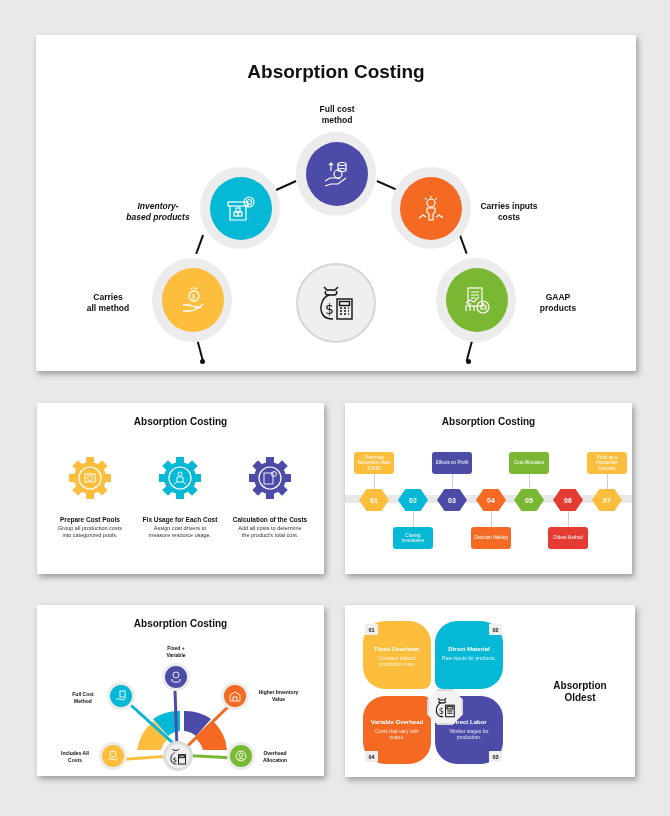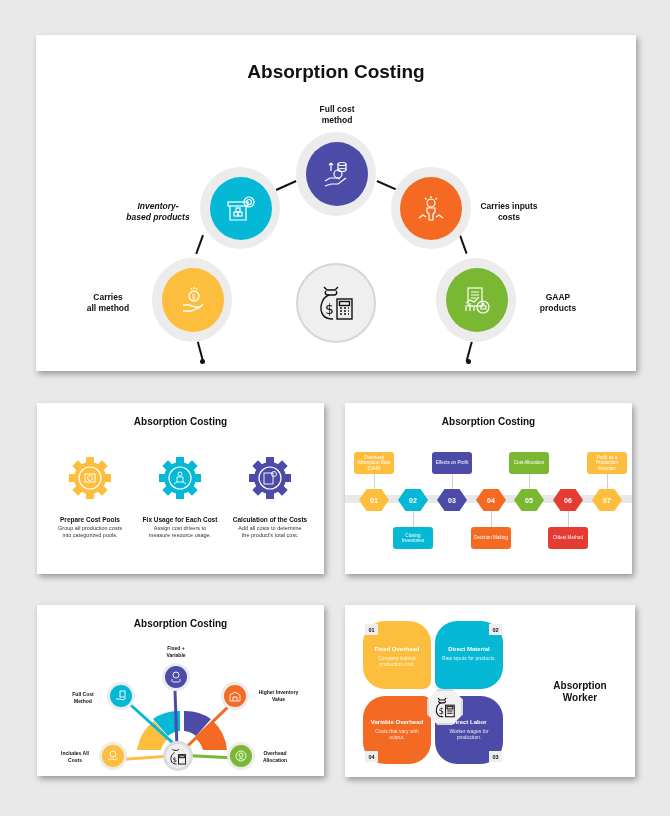--- a/index.html
+++ b/index.html
@@ -310,14 +310,14 @@
           <path d="M7 2l3 3h8l3-3M9 6c-2 2 0 4 2 4h6c2 0 4-2 2-4"></path>
           <path d="M12 10C4 13 2 24 6 30c2 3 6 4 10 4"></path>
           <text x="8" y="29" font-size="14" fill="#111" stroke="none" font-family="DejaVu Sans, sans-serif">$</text>
           <rect x="20" y="14" width="15" height="20"></rect>
           <rect x="22.5" y="16.5" width="10" height="4"></rect>
           <path d="M23 24h9M23 28h9"></path>
         </svg>
     </div>
   </div>
 
-  <div class="side-title"><span>Absorption</span><br><span>Worker</span></div>
+  <div class="side-title"><span>Absorption</span><br><span>Oldest</span></div>
 </div>
 
 </body></html>

